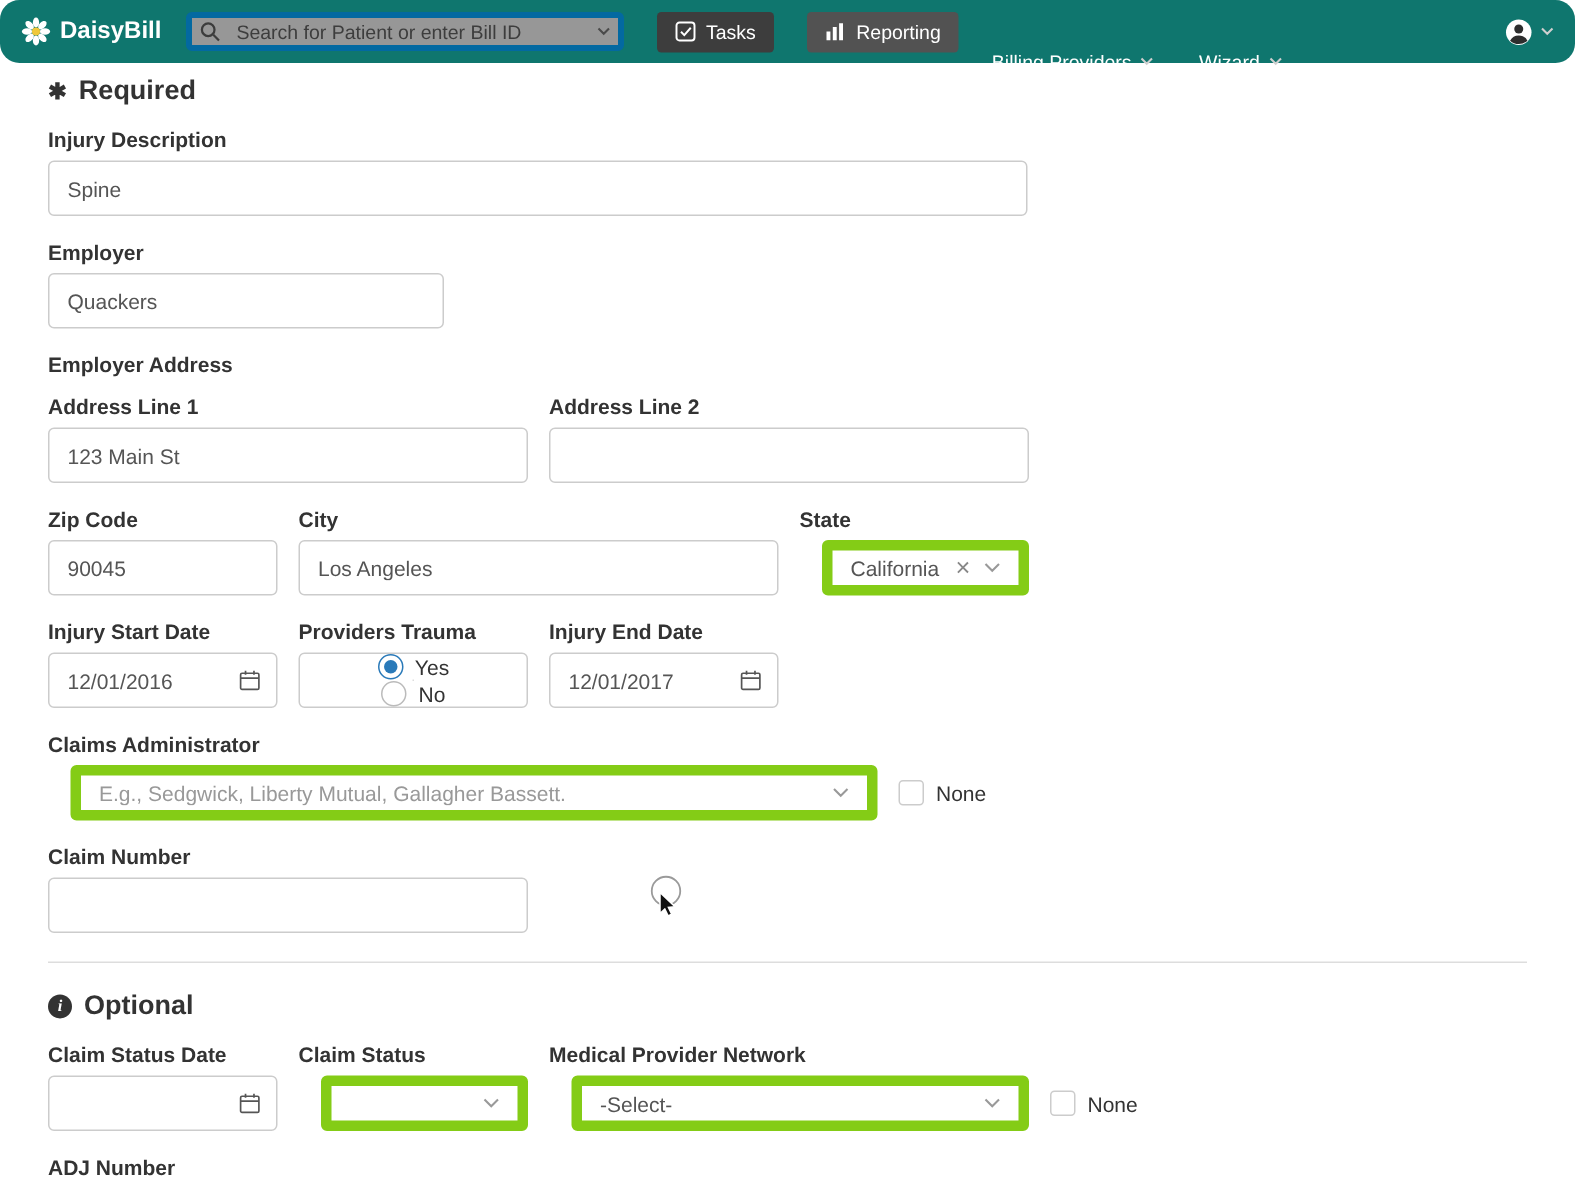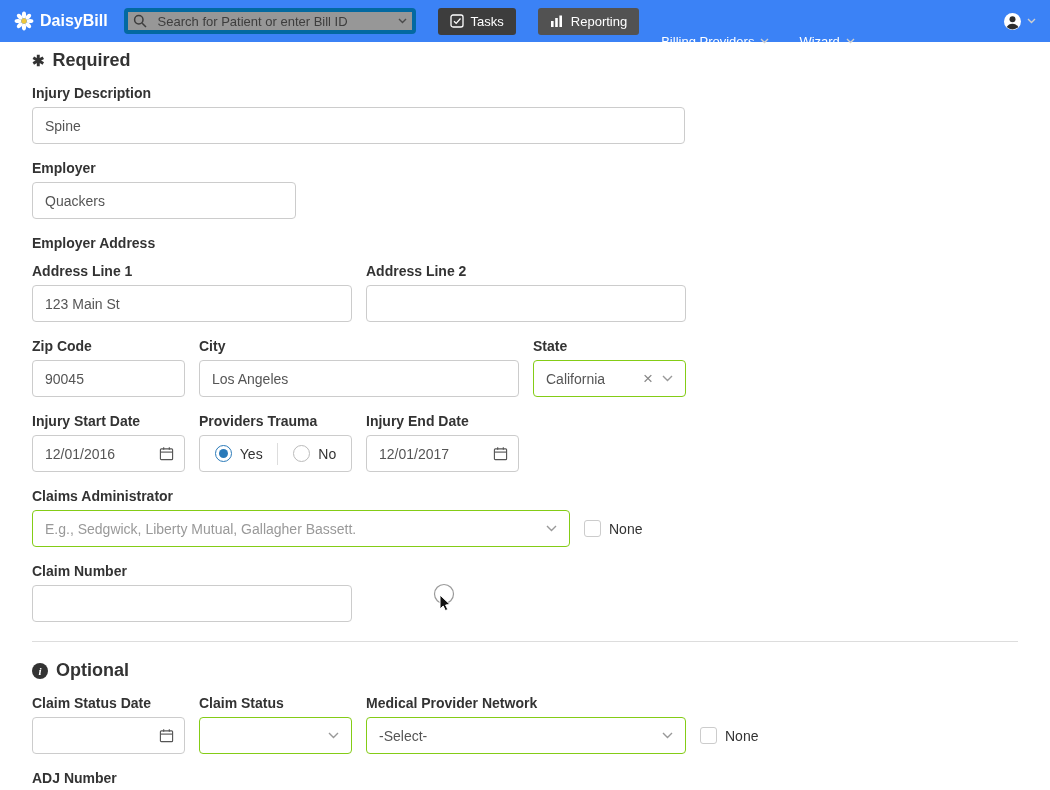--- a/index.html
+++ b/index.html
@@ -1,22 +1,22 @@
 <!DOCTYPE html>
 <html><head>
 <meta charset="utf-8">
 <style>
   * { box-sizing: border-box; margin: 0; padding: 0; }
   html,body { width:1050px; height:790px; overflow:hidden; background:#fff;
     font-family:"Liberation Sans", sans-serif; }
   body { position:relative; }
 
   
-  .navbar { height:42px; background:#3b82f6; display:flex; align-items:center;
-    padding:0 14px; }
+  .navbar { height:42px; background:#0f766e; display:flex; align-items:center;
+    padding:0 14px;border-radius:13px; }
   .brand { display:flex; align-items:center; gap:6px; color:#fff; font-weight:bold;
     font-size:16px; margin-right:16px; cursor:pointer; }
   .nav-search { position:relative; width:292px; height:26px; margin-right:22px; }
   .nav-search input { width:100%; height:100%; background:#979797; border:4px solid #0369a1;
     border-radius:4px; padding:0 26px 0 30px; font-size:13px; color:#222; outline:none;
     font-family:"Liberation Sans", sans-serif; }
   .nav-search input::placeholder { color:#3d3d3d; opacity:1; }
   .search-icn { position:absolute; left:9px; top:6px; }
   .search-caret { position:absolute; right:9px; top:10px; }
   .nav-btn { display:flex; align-items:center; gap:7px; background:#3d3d3d; color:#fff;
@@ -45,30 +45,30 @@
   .row { display:flex; gap:14px; margin-bottom:16px; }
   .col-s { width:153px; } .col-m { width:320px; } .col-l { width:538px; }
 
   .text-input { height:37px; border:1px solid #ccc; border-radius:4px; padding:0 12px;
     font-size:14px; color:#555; width:100%; background:#fff; outline:none;
     font-family:"Liberation Sans", sans-serif; }
   .input-wrap { position:relative; }
   .icon-right { position:absolute; right:11px; top:11px; }
   .input-wrap .text-input { padding-right:32px; }
 
-  .select { display:flex; align-items:center; height:37px; border:1px solid #84cc16;
+  .select { display:flex; align-items:center; height:37px; border:7px solid #84cc16;
     border-radius:4px; padding:0 12px; font-size:14px; color:#555; background:#fff;
-    cursor:pointer; }
+    cursor:pointer;margin-left:15px; }
   .select .grow { flex:1 1 auto; overflow:hidden; white-space:nowrap; }
   .placeholder { color:#999; }
   .sel-icons { display:flex; align-items:center; gap:9px; }
   .clear-x { color:#888; font-size:17px; line-height:1; cursor:pointer; }
 
   .radio-box { height:37px; border:1px solid #ccc; border-radius:4px; display:flex;
-    align-items:center; justify-content:space-evenly; background:#fff; }
+    align-items:center; justify-content:space-evenly; background:#fff;flex-direction:column; }
   .radio-opt { display:inline-flex; align-items:center; cursor:pointer; }
   .radio { width:17px; height:17px; border-radius:50%; border:1px solid #bbb;
     background:#fff; display:inline-flex; align-items:center; justify-content:center; }
   .radio.selected { border-color:#2a7ab9; }
   .radio.selected::after { content:""; width:9px; height:9px; border-radius:50%;
     background:#2a7ab9; }
   .radio-label { font-size:14px; color:#333; margin-left:8px; }
   .vline { width:1px; height:22px; background:#ddd; }
 
   .inline-row { display:flex; align-items:center; gap:14px; }

